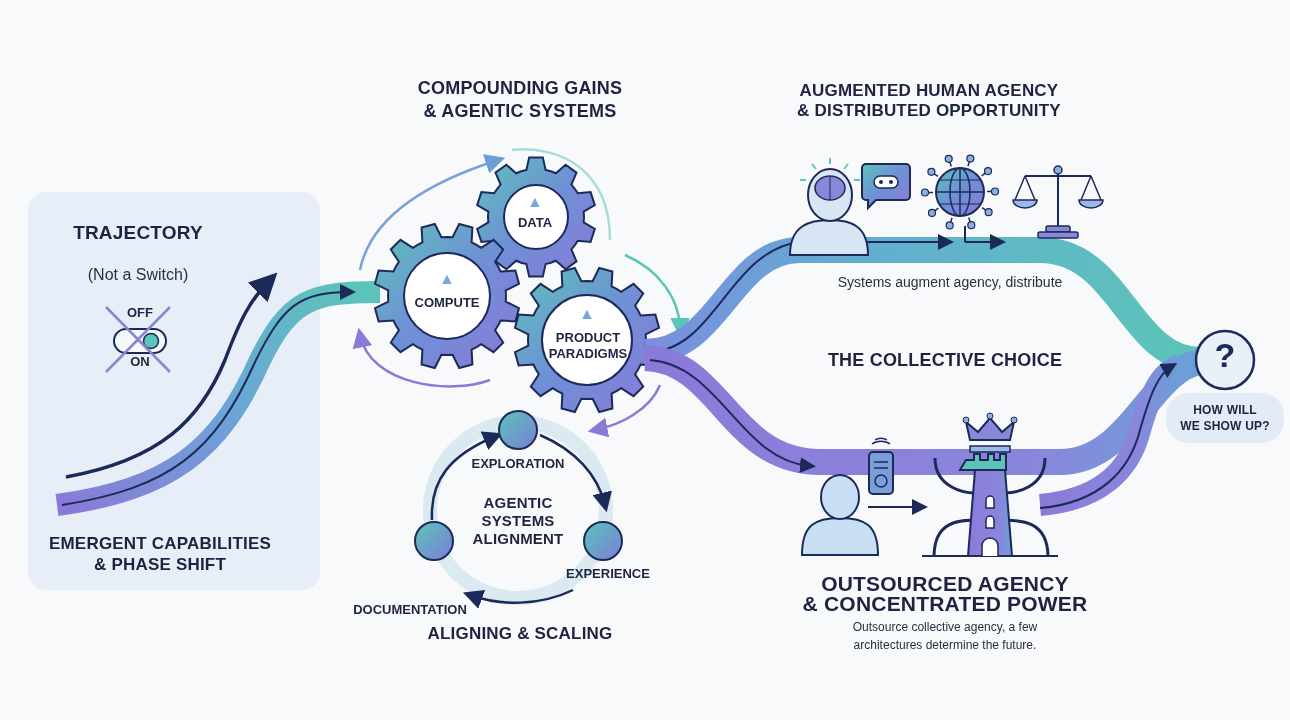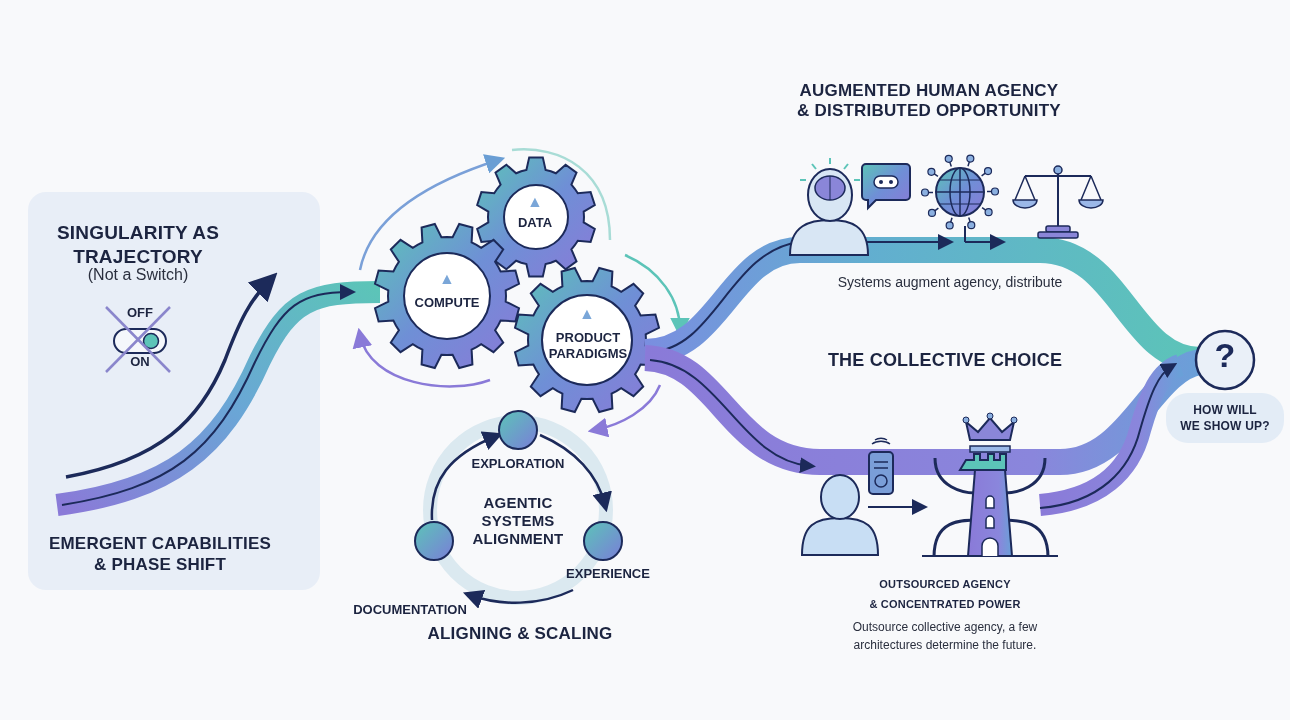--- a/index.html
+++ b/index.html
@@ -198,32 +198,33 @@
     <path d="M986,500 a4,4 0 0 1 8,0 v8 h-8 z M986,520 a4,4 0 0 1 8,0 v8 h-8 z M982,556 v-10 a8,8 0 0 1 16,0 v10" fill="#fff" stroke="#1c2a5a" stroke-width="1.5"></path>
   </g>
 
   <g>
     <circle cx="1225" cy="360" r="29" fill="#eaf0f8" stroke="#1c2a5a" stroke-width="2.5"></circle>
   </g>
   <rect x="1166" y="393" width="118" height="50" rx="22" fill="#e3ecf6"></rect>
 </svg>
 
 <div class="abs h" style="left:28px;top:221px;width:220px;font-size:19px;line-height:24px;">
-  <div>SINGULARITY AS</div>
   <div>TRAJECTORY</div>
 </div>
 <div class="abs t" style="left:28px;top:266px;width:220px;font-size:16px;">(Not a Switch)</div>
 <div class="abs lbl" style="left:110px;top:305px;width:60px;">OFF</div>
 <div class="abs lbl" style="left:110px;top:354px;width:60px;">ON</div>
 <div class="abs h" style="left:40px;top:533px;width:240px;font-size:17px;line-height:21px;">
   <div>EMERGENT CAPABILITIES</div>
   <div>&amp; PHASE SHIFT</div>
 </div>
 
 <div class="abs h" style="left:380px;top:77px;width:280px;font-size:18px;line-height:23px;">
+  <div>COMPOUNDING GAINS</div>
+  <div>&amp; AGENTIC SYSTEMS</div>
 </div>
 
 <div class="abs" style="left:515px;top:193px;width:40px;text-align:center;color:#7aa6d8;font-size:16px;font-weight:bold;">▲</div>
 <div class="abs lbl" style="left:500px;top:215px;width:70px;">DATA</div>
 <div class="abs" style="left:427px;top:270px;width:40px;text-align:center;color:#7aa6d8;font-size:16px;font-weight:bold;">▲</div>
 <div class="abs lbl" style="left:402px;top:295px;width:90px;">COMPUTE</div>
 <div class="abs" style="left:567px;top:305px;width:40px;text-align:center;color:#7aa6d8;font-size:16px;font-weight:bold;">▲</div>
 <div class="abs lbl" style="left:540px;top:330px;width:96px;line-height:16px;">
   <div>PRODUCT</div>
   <div>PARADIGMS</div>
@@ -242,21 +243,21 @@
 <div class="abs h" style="left:784px;top:81px;width:290px;font-size:17px;line-height:20px;">
   <div>AUGMENTED HUMAN AGENCY</div>
   <div>&amp; DISTRIBUTED OPPORTUNITY</div>
 </div>
 <div class="abs t" style="left:800px;top:273px;width:300px;font-size:14px;line-height:18px;">
   <div>Systems augment agency, distribute</div>
 </div>
 
 <div class="abs h" style="left:800px;top:350px;width:290px;font-size:18px;">THE COLLECTIVE CHOICE</div>
 
-<div class="abs h" style="left:800px;top:574px;width:290px;font-size:11px;line-height:20px;">
+<div class="abs h" style="left:800px;top:574px;width:290px;font-size:21px;line-height:20px;">
   <div>OUTSOURCED AGENCY</div>
   <div>&amp; CONCENTRATED POWER</div>
 </div>
 <div class="abs t" style="left:800px;top:618px;width:290px;font-size:12px;line-height:18px;">
   <div>Outsource collective agency, a few</div>
   <div>architectures determine the future.</div>
 </div>
 
 <div class="abs" style="left:1196px;top:336px;width:58px;text-align:center;font-size:34px;font-weight:bold;color:#1c2a5a;">?</div>
 <div class="abs h" style="left:1166px;top:402px;width:118px;font-size:12px;line-height:16px;">

